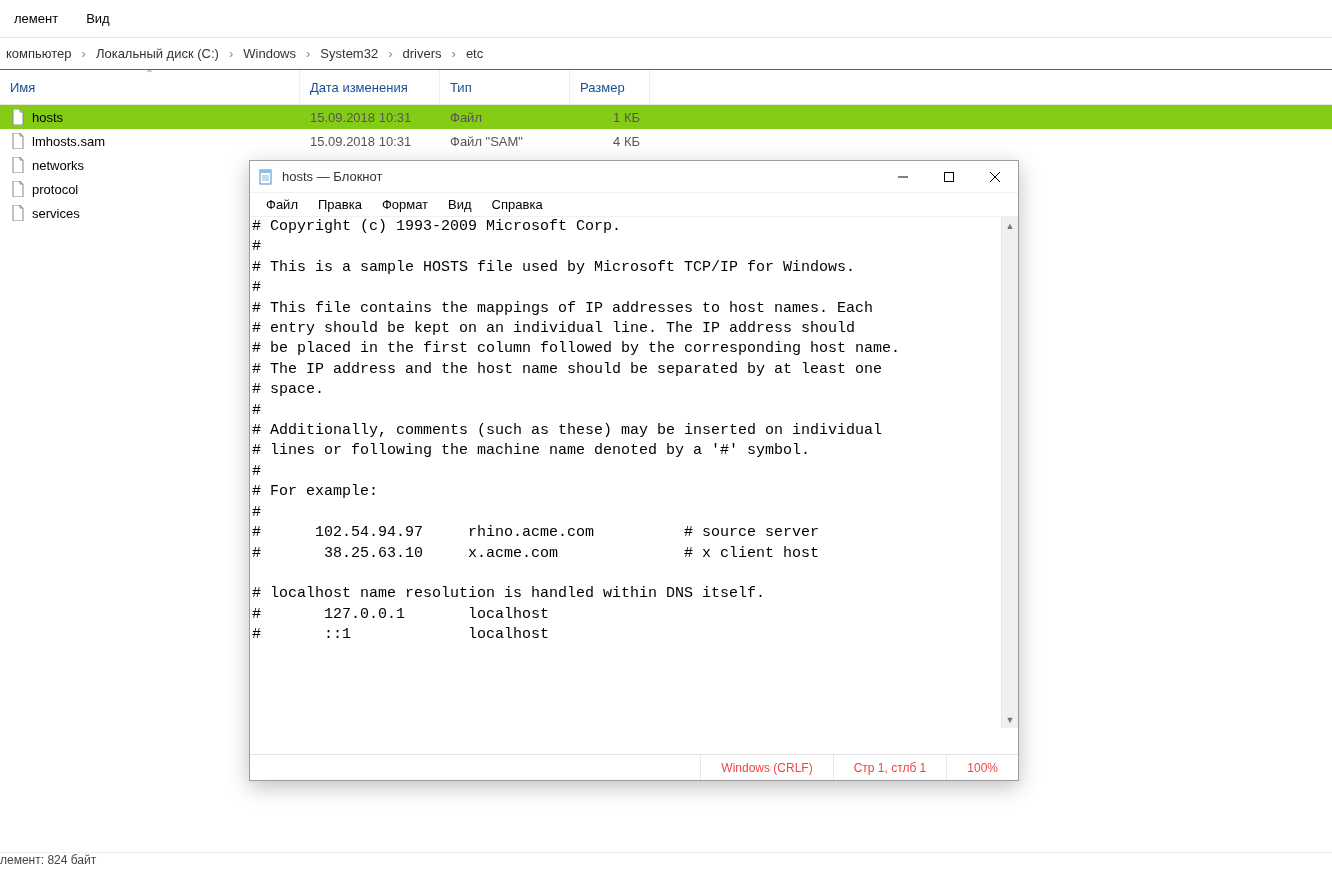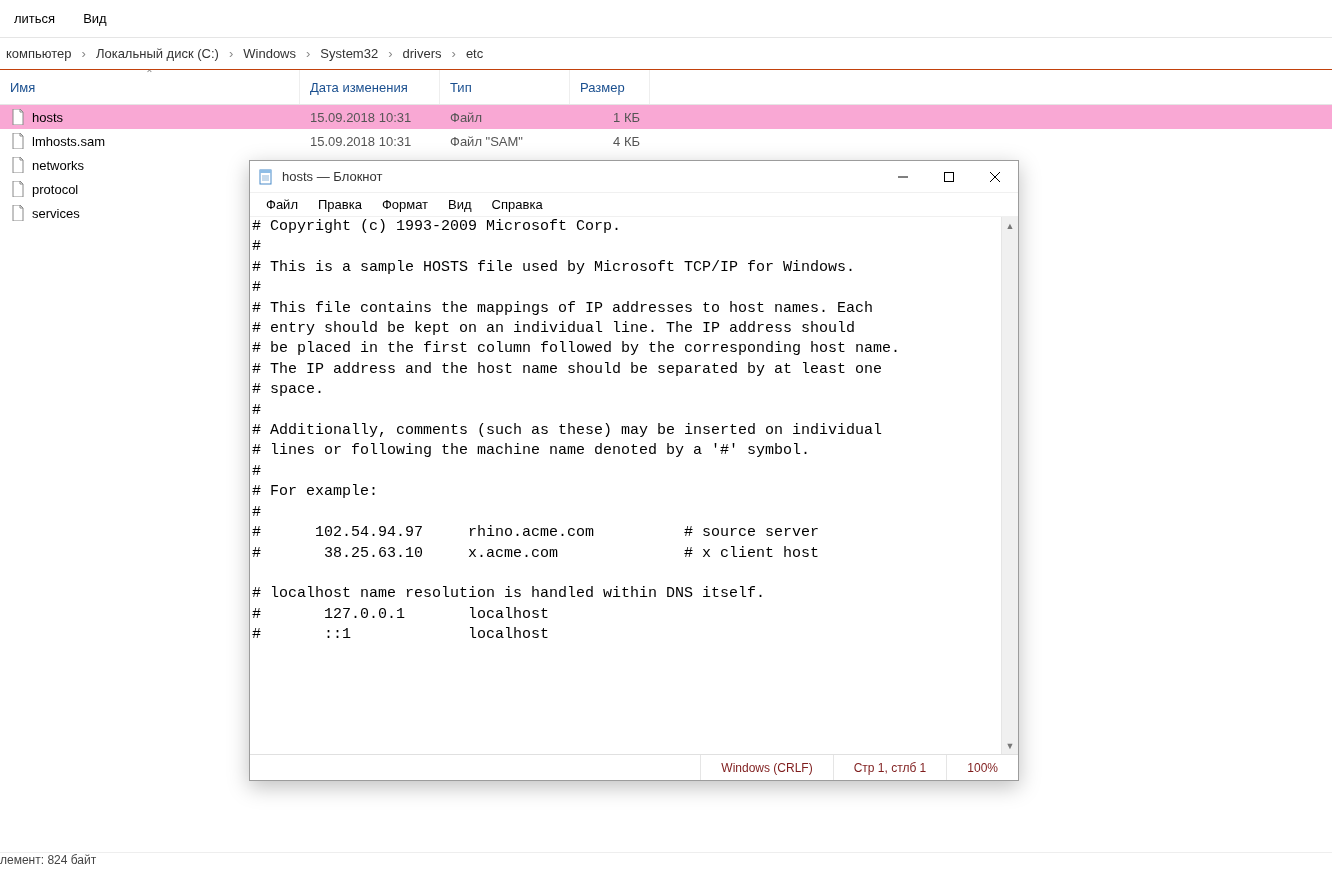--- a/index.html
+++ b/index.html
@@ -78,21 +78,21 @@
 
   
   .file-list { }
   .file-row {
     display: flex;
     align-items: center;
     height: 24px;
     font-size: 13px;
   }
   .file-row.selected {
-    background: #f9a8d4;
+    background: #84cc16;
   }
   .file-row .cell { padding: 0 10px; }
   .cell-name { width: 300px; display: flex; align-items: center; gap: 6px; }
   .cell-date { width: 140px; color: #555; }
   .cell-type { width: 130px; color: #555; }
   .cell-size { width: 80px; color: #555; text-align: right; }
 
   .file-icon {
     width: 16px; height: 16px;
     display: inline-flex;
@@ -192,37 +192,38 @@
     color: #777;
   }
   .np-scroll .track { flex: 1; }
 
   .np-status {
     height: 26px;
     border-top: 1px solid #e0e0e0;
     display: flex;
     align-items: center;
     font-size: 12px;
-    color: #7f1d1d;
+    color: #ef4444;
+    margin-top: 26px;
   }
   .np-status .seg {
     border-left: 1px solid #e5e5e5;
     height: 100%;
     display: flex;
     align-items: center;
     padding: 0 20px;
     white-space: nowrap;
   }
   .np-status .spacer { flex: 1; }
 </style>
 </head>
 <body>
 
 <div class="top-menu">
-  <span>литься</span>
+  <span>лемент</span>
   <span>Вид</span>
 </div>
 
 <div class="addr-bar">
   <span class="crumb">компьютер</span>
   <span class="chev">›</span>
   <span class="crumb">Локальный диск (C:)</span>
   <span class="chev">›</span>
   <span class="crumb">Windows</span>
   <span class="chev">›</span>

